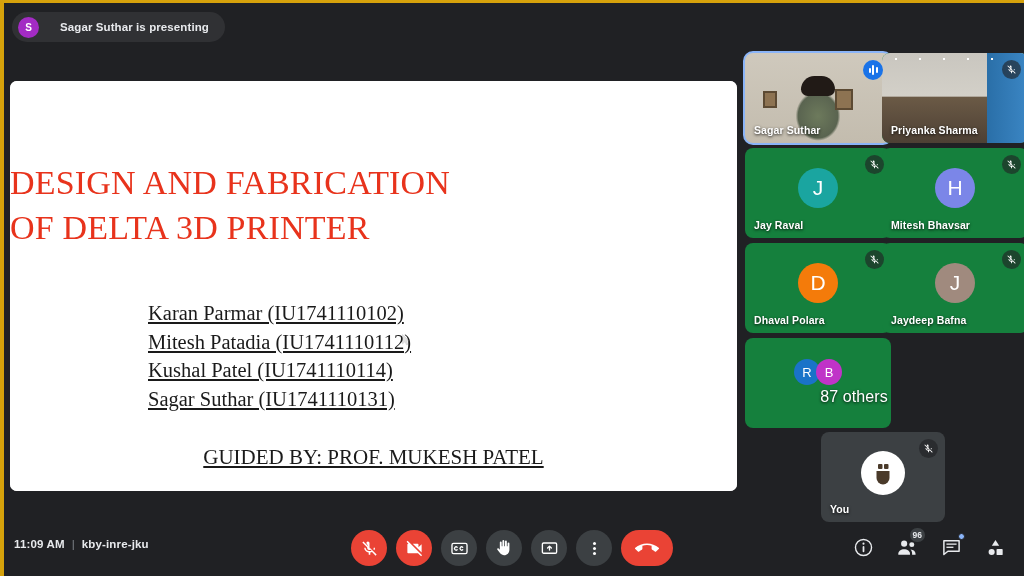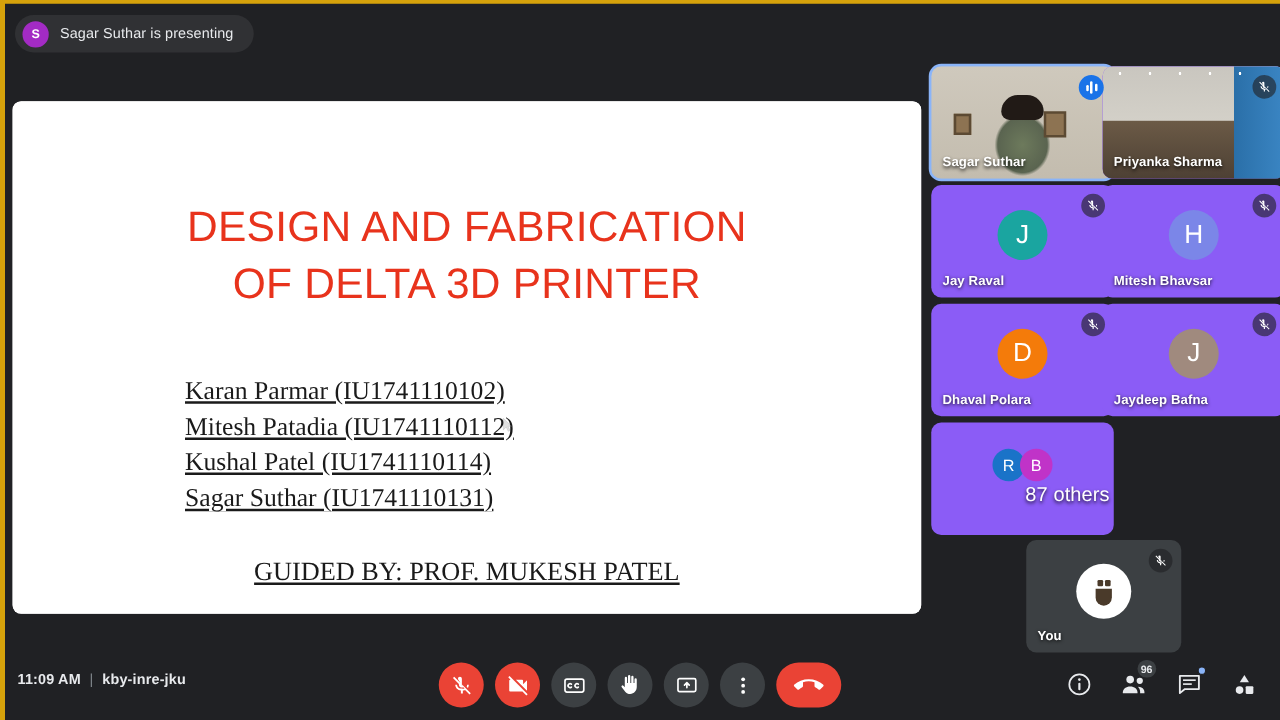--- a/index.html
+++ b/index.html
@@ -36,42 +36,41 @@
     background: #303134; border-radius: 16px;
     z-index: 40;
   }
   .banner-avatar {
     width: 21px; height: 21px; border-radius: 50%;
     background: #a32bc4;
     display: flex; align-items: center; justify-content: center;
     color: #fff; font-size: 10px; font-weight: 700;
   }
   #presenting-text {
-    color: #e8eaed; font-size: 11.5px; font-weight: 400;
-    letter-spacing: .1px; white-space: nowrap;
+    color: #e8eaed; font-size: 11.5px; font-weight: 700;
+    letter-spacing: .1px; white-space: nowrap; margin-left: 12px;
   }
 
   
   #stage {
     position: absolute; left: 10px; top: 81px;
     width: 727px; height: 410px;
     background: #ffffff; border-radius: 7px;
     overflow: hidden;
   }
   #slide {
     position: relative; width: 100%; height: 100%;
     background: #fff;
     font-family: "Liberation Serif", serif;
   }
   #slide-title {
     position: absolute; left: 0; right: 0; top: 79px;
-    text-align: center;
     color: #e8331c;
     font-size: 34px; line-height: 45px;
-    font-family: Liberation Sans, sans-serif;
+    font-family: Liberation Serif, serif;
     letter-spacing: .2px;
   }
   #slide-title .l2 { display: block; }
 
   #names {
     position: absolute; left: 98px; top: 218px; margin-left: 40px;
   }
   .name-line {
     display: block;
     color: #1a1a1a;
@@ -105,21 +104,21 @@
     position: absolute; left: 745px; top: 53px;
     width: 272px;
     display: grid;
     grid-template-columns: 135px 135px;
     gap: 5px 2px;
     z-index: 10;
   }
   .tile {
     position: relative;
     width: 146px; height: 90px;
-    background: #8b5cf6;
+    background: #15803d;
     border-radius: 8px;
     overflow: hidden;
   }
   .tile.speaking { outline: 3px solid #8ab4f8; outline-offset: -1px; }
 
   .tile-name {
     position: absolute; left: 9px; bottom: 7px;
     color: #fff; font-size: 10.5px; font-weight: 700;
     letter-spacing: .1px;
     text-shadow: 0 1px 3px rgba(0,0,0,.85);

